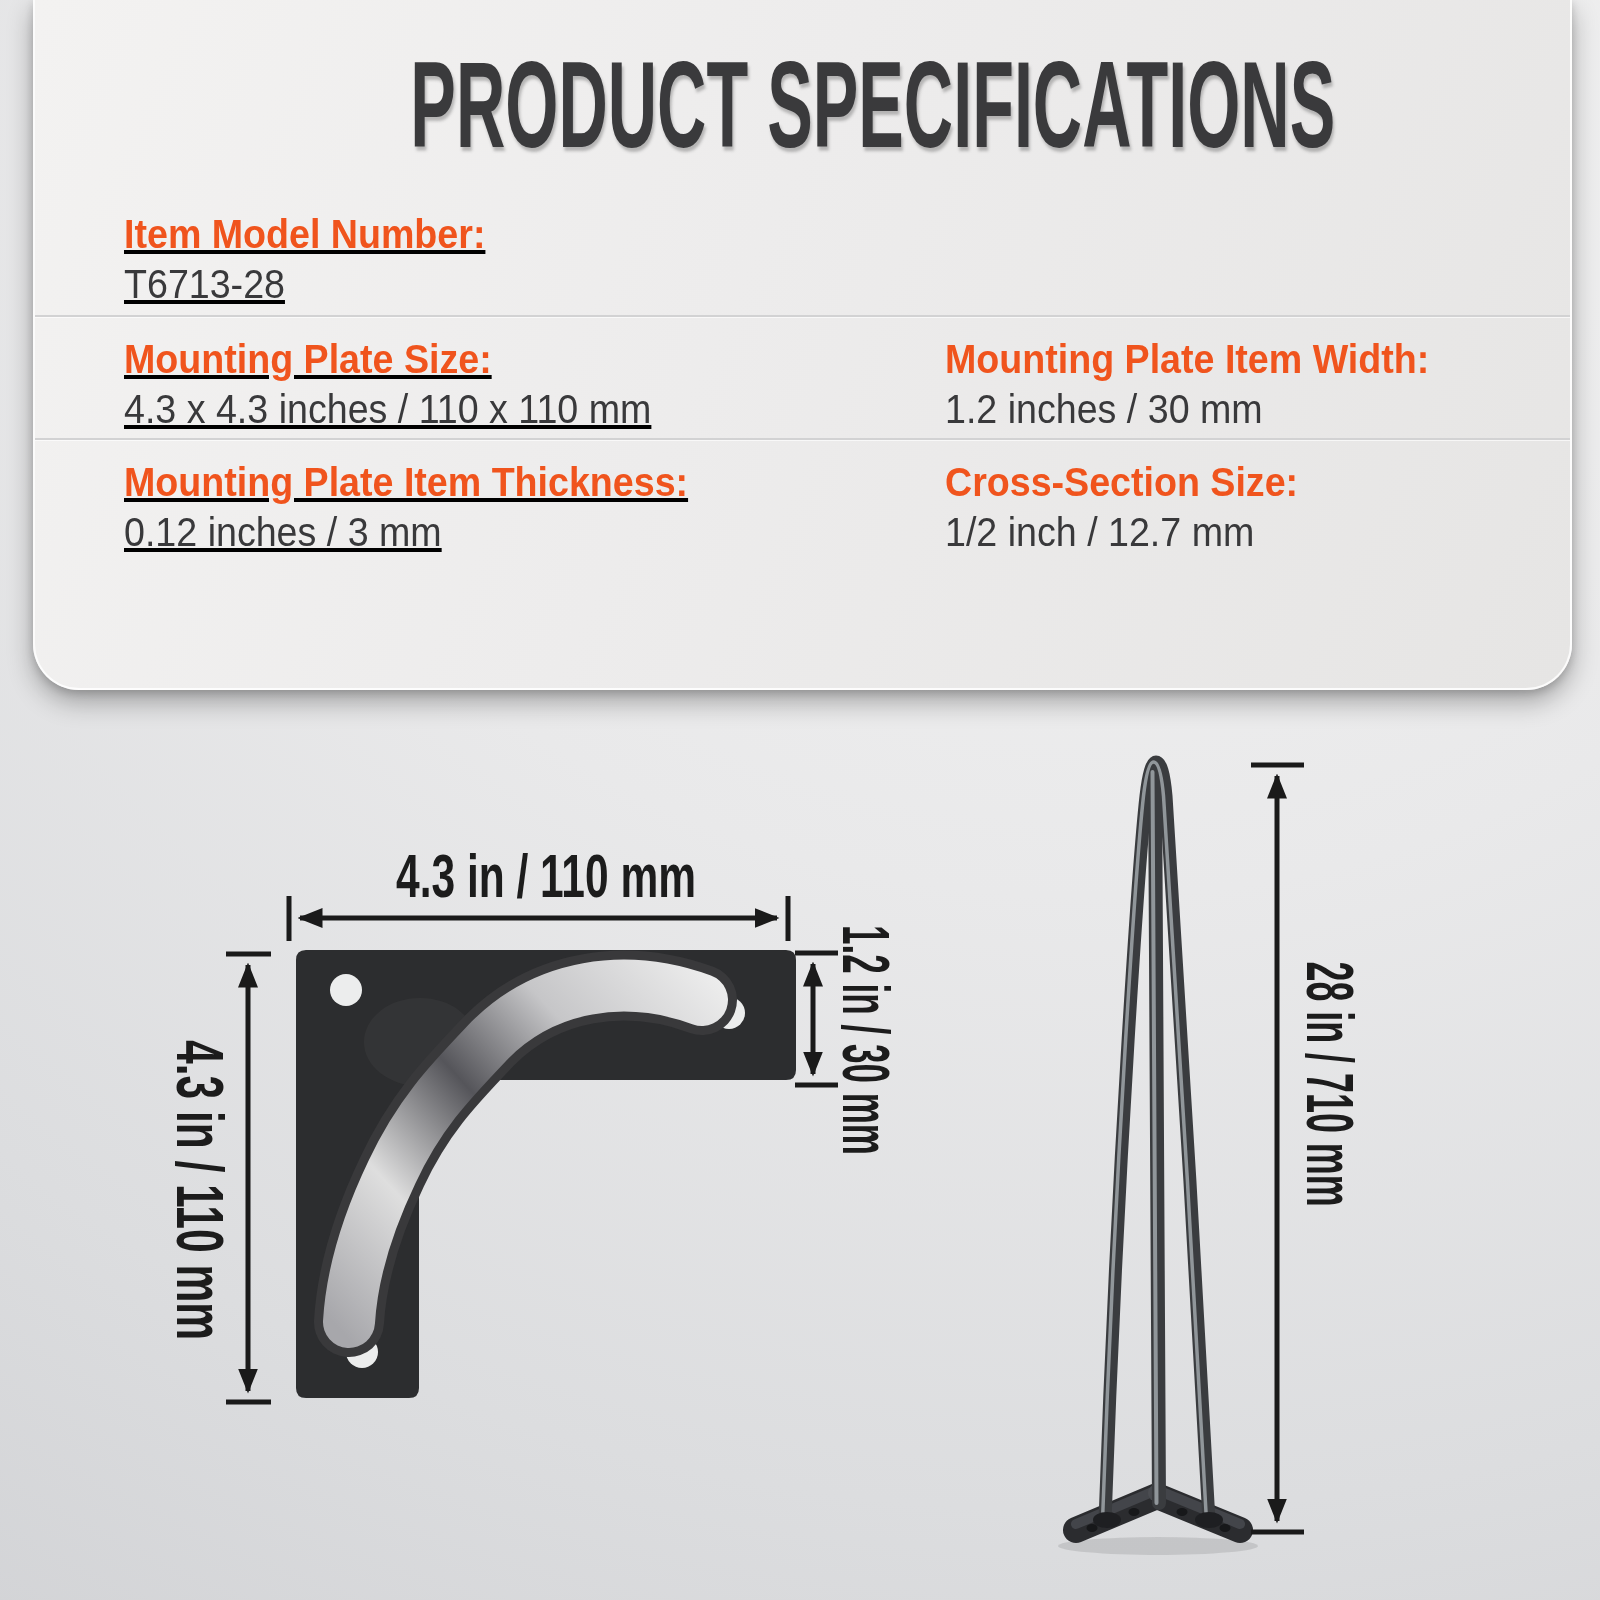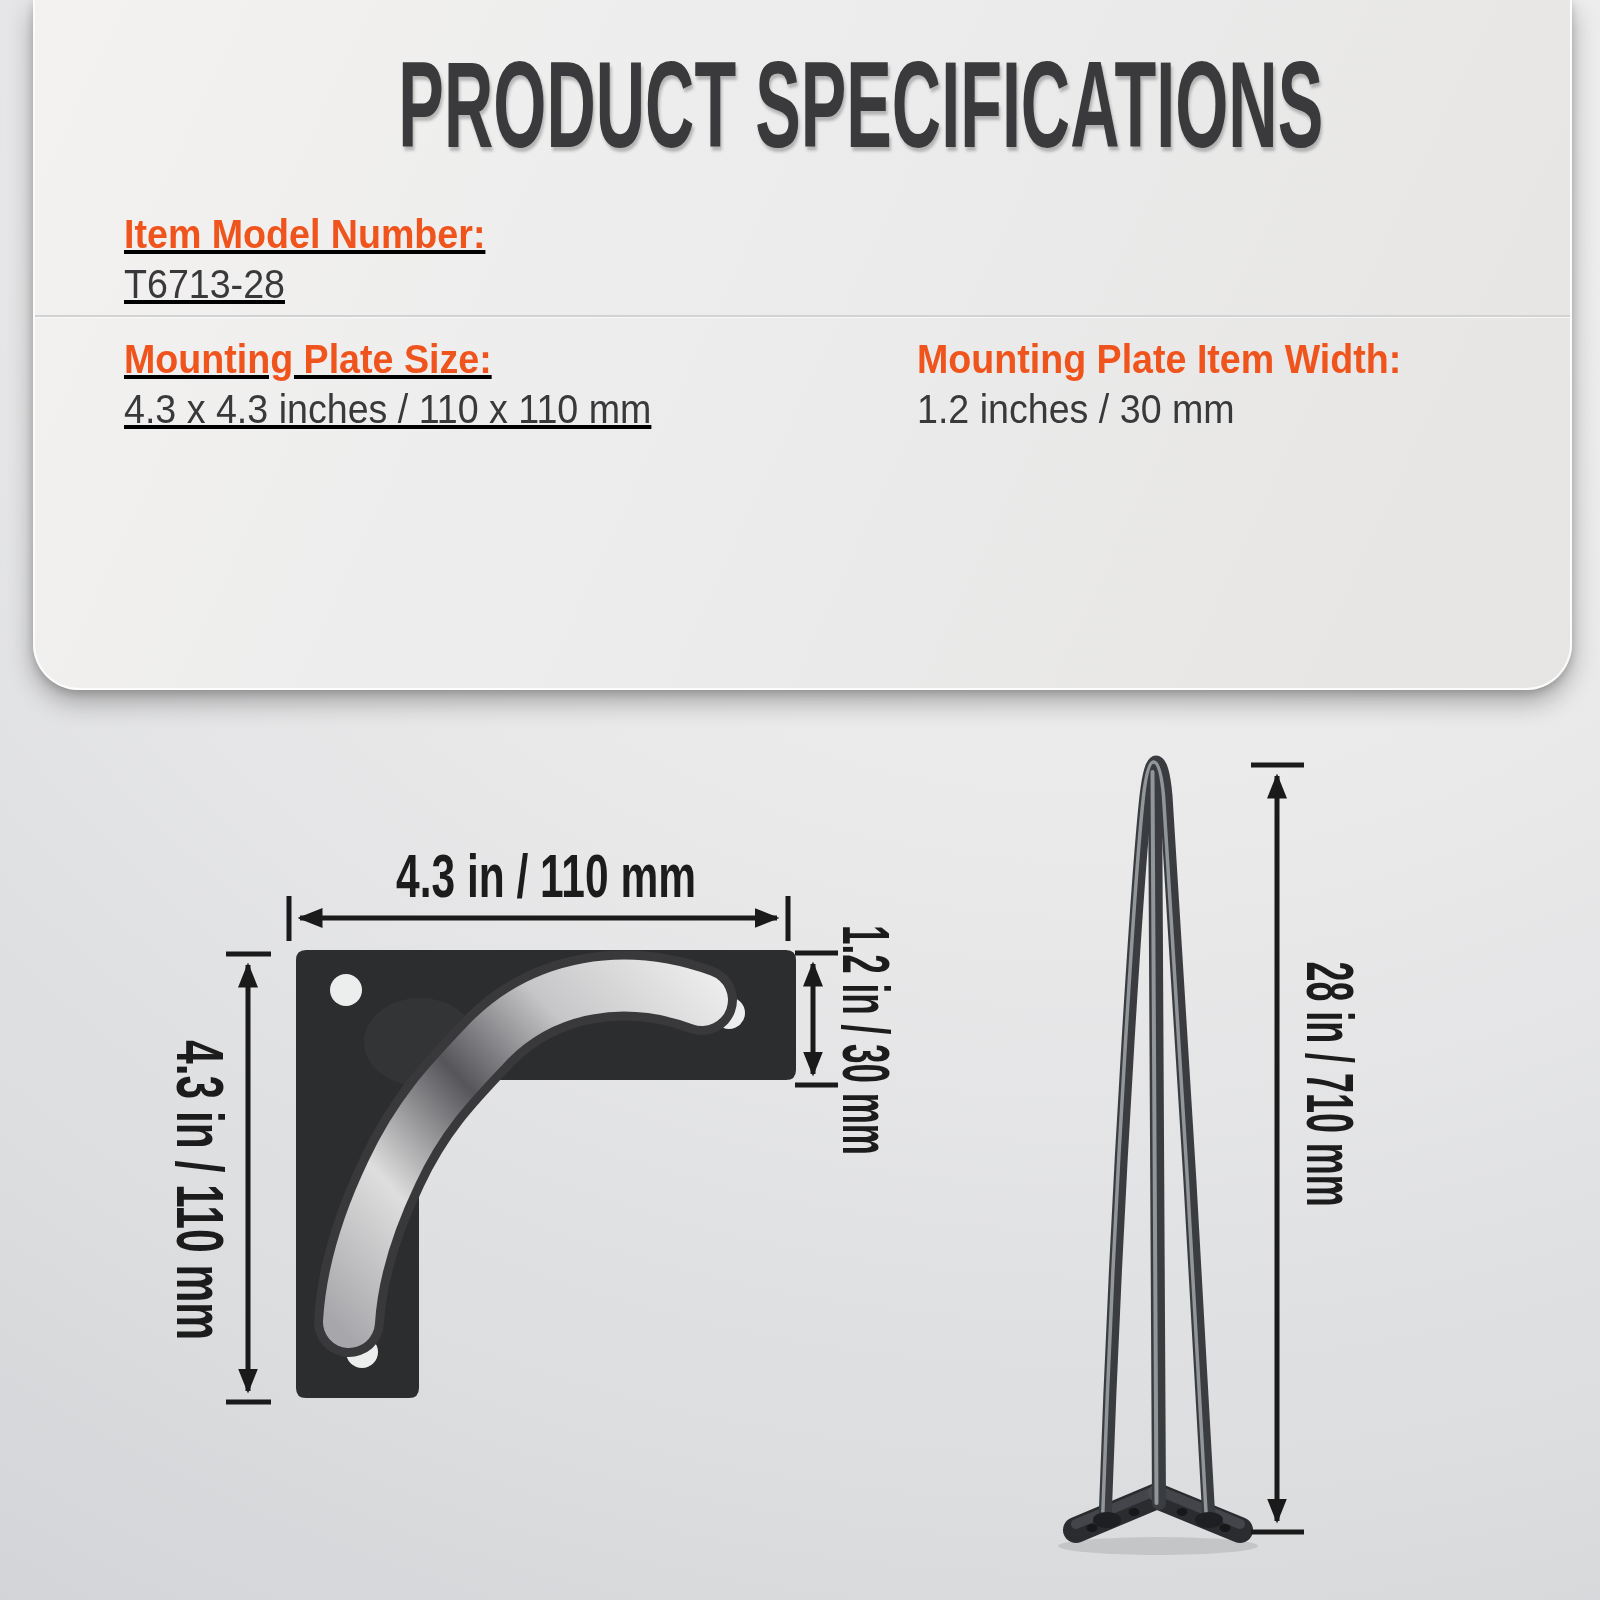--- a/index.html
+++ b/index.html
@@ -13,31 +13,31 @@
 
   
   .card{
     position:absolute;left:33px;top:0;width:1539px;height:690px;
     box-sizing:border-box;
     background:linear-gradient(115deg,#f3f2f1 0%,#edecec 45%,#e6e5e4 100%);
     border:2px solid rgba(255,255,255,0.85);border-top:none;
     border-radius:0 0 46px 46px;
     box-shadow:0 12px 26px rgba(0,0,0,0.30), 0 3px 8px rgba(0,0,0,0.16);
   }
-  .title-wrap{position:absolute;top:44px;left:0;width:100%;text-align:right;}
+  .title-wrap{position:absolute;top:44px;left:12px;width:100%;text-align:right;}
   .title-wrap span{
     display:inline-block;white-space:nowrap;
     font-size:122px;font-weight:bold;line-height:1.0;
     color:var(--title_text,#3A3A3C);
     transform:scaleX(0.56);transform-origin:center;
     text-shadow:3px 4px 4px rgba(90,90,90,0.38);
   }
   .rows{position:absolute;top:192px;left:0;right:0;}
   .row{display:flex;height:123px;box-sizing:border-box;}
-  .row + .row{border-top:2px solid #d2d2d3;box-shadow:inset 0 1px 0 rgba(255,255,255,0.65);}
+  .row + .row{border-top:2px solid #d2d2d3;box-shadow:inset 0 1px 0 rgba(255,255,255,0.65);gap:28px;}
   .cell{box-sizing:border-box;padding-top:19px;}
   .cell.l{width:882px;padding-left:89px;text-decoration:underline;}
   .cell.r{flex:1;}
   .spec-label{
     font-size:40px;font-weight:bold;line-height:47px;white-space:nowrap;
     color:var(--accent,#F0541D);
     transform:scaleX(0.94);transform-origin:left;
   }
   .spec-value{
     font-size:40px;line-height:46px;white-space:nowrap;margin-top:3px;
@@ -79,20 +79,30 @@
         </div>
       </div>
       <div class="row">
         <div class="cell l">
           <div class="spec-label">Mounting Plate Size:</div>
           <div class="spec-value">4.3 x 4.3 inches / 110 x 110 mm</div>
         </div>
         <div class="cell r">
           <div class="spec-label">Mounting Plate Item Width:</div>
           <div class="spec-value">1.2 inches / 30 mm</div>
+        </div>
+      </div>
+      <div class="row">
+        <div class="cell l">
+          <div class="spec-label">Mounting Plate Item Thickness:</div>
+          <div class="spec-value">0.12 inches / 3 mm</div>
+        </div>
+        <div class="cell r">
+          <div class="spec-label">Cross-Section Size:</div>
+          <div class="spec-value">1/2 inch / 12.7 mm</div>
         </div>
       </div>
     </div>
   </div>
 
   <svg class="diagrams" width="1600" height="910" viewBox="0 690 1600 910">
     <defs>
       <marker id="arr" viewBox="0 0 10 8" refX="9" refY="4" markerWidth="5" markerHeight="4" orient="auto-start-reverse" markerUnits="strokeWidth">
         <path d="M0,0 L10,4 L0,8 Z" fill="#1a1a1a"></path>
       </marker>

